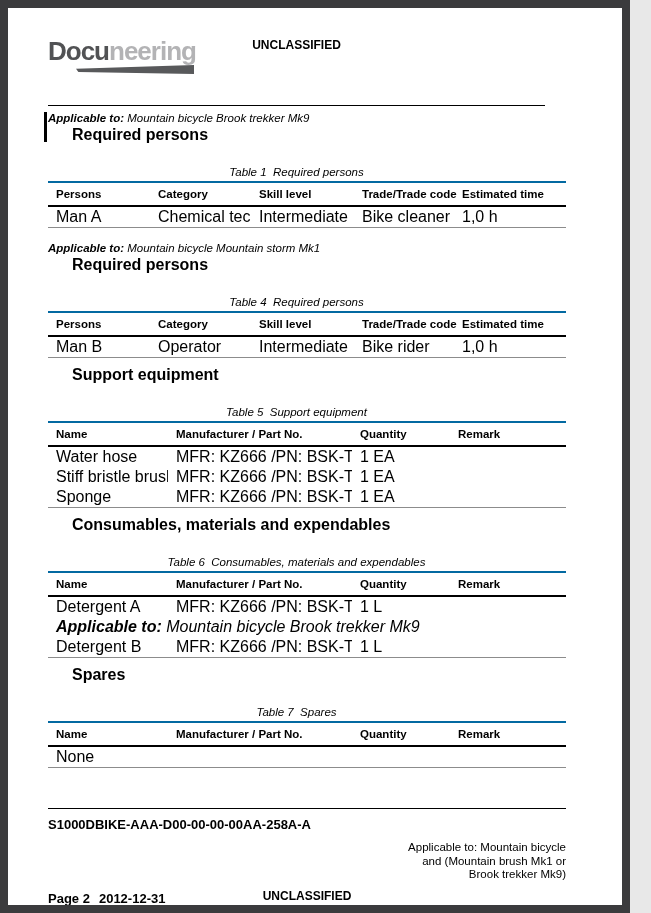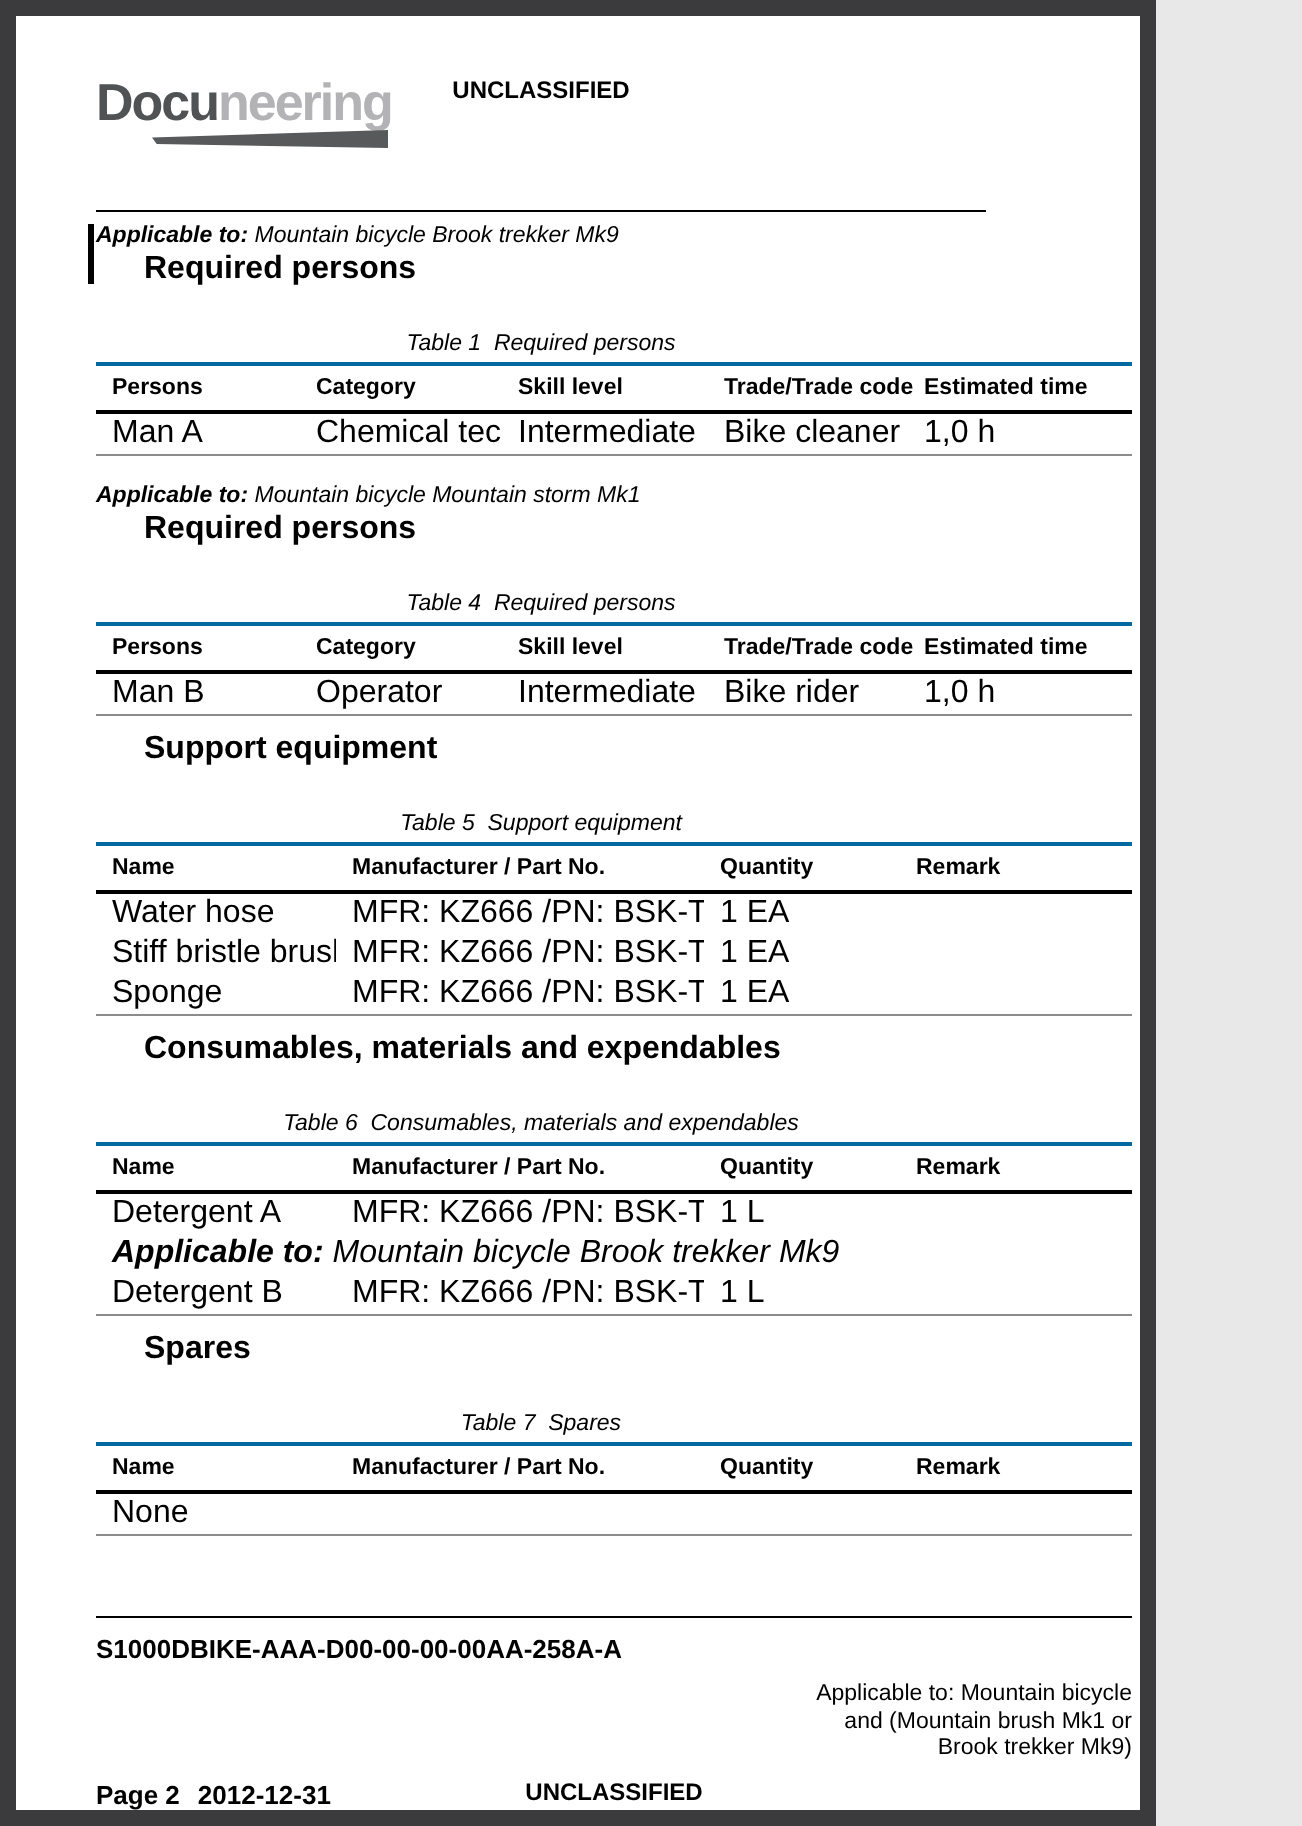--- a/index.html
+++ b/index.html
@@ -1,21 +1,21 @@
 <!DOCTYPE html>
 <html><head>
 <meta charset="utf-8">
 <style>
   * { margin: 0; padding: 0; box-sizing: border-box; }
   html, body { background: #e8e8e8; }
   body { font-family: "Liberation Sans", sans-serif; color: #000; }
 
   .page {
     position: relative;
-    width: 578px;
+    width: 630px;
     height: 913px;
     background: #ffffff;
     border: 8px solid #3b3b3d;
     padding: 30px 77px 0 40px;
     overflow: hidden;
   }
 
   
   .header-row { position: relative; height: 48px; }
   .logo-text { font-size: 26px; font-weight: bold; letter-spacing: -1px; line-height: 1; }

